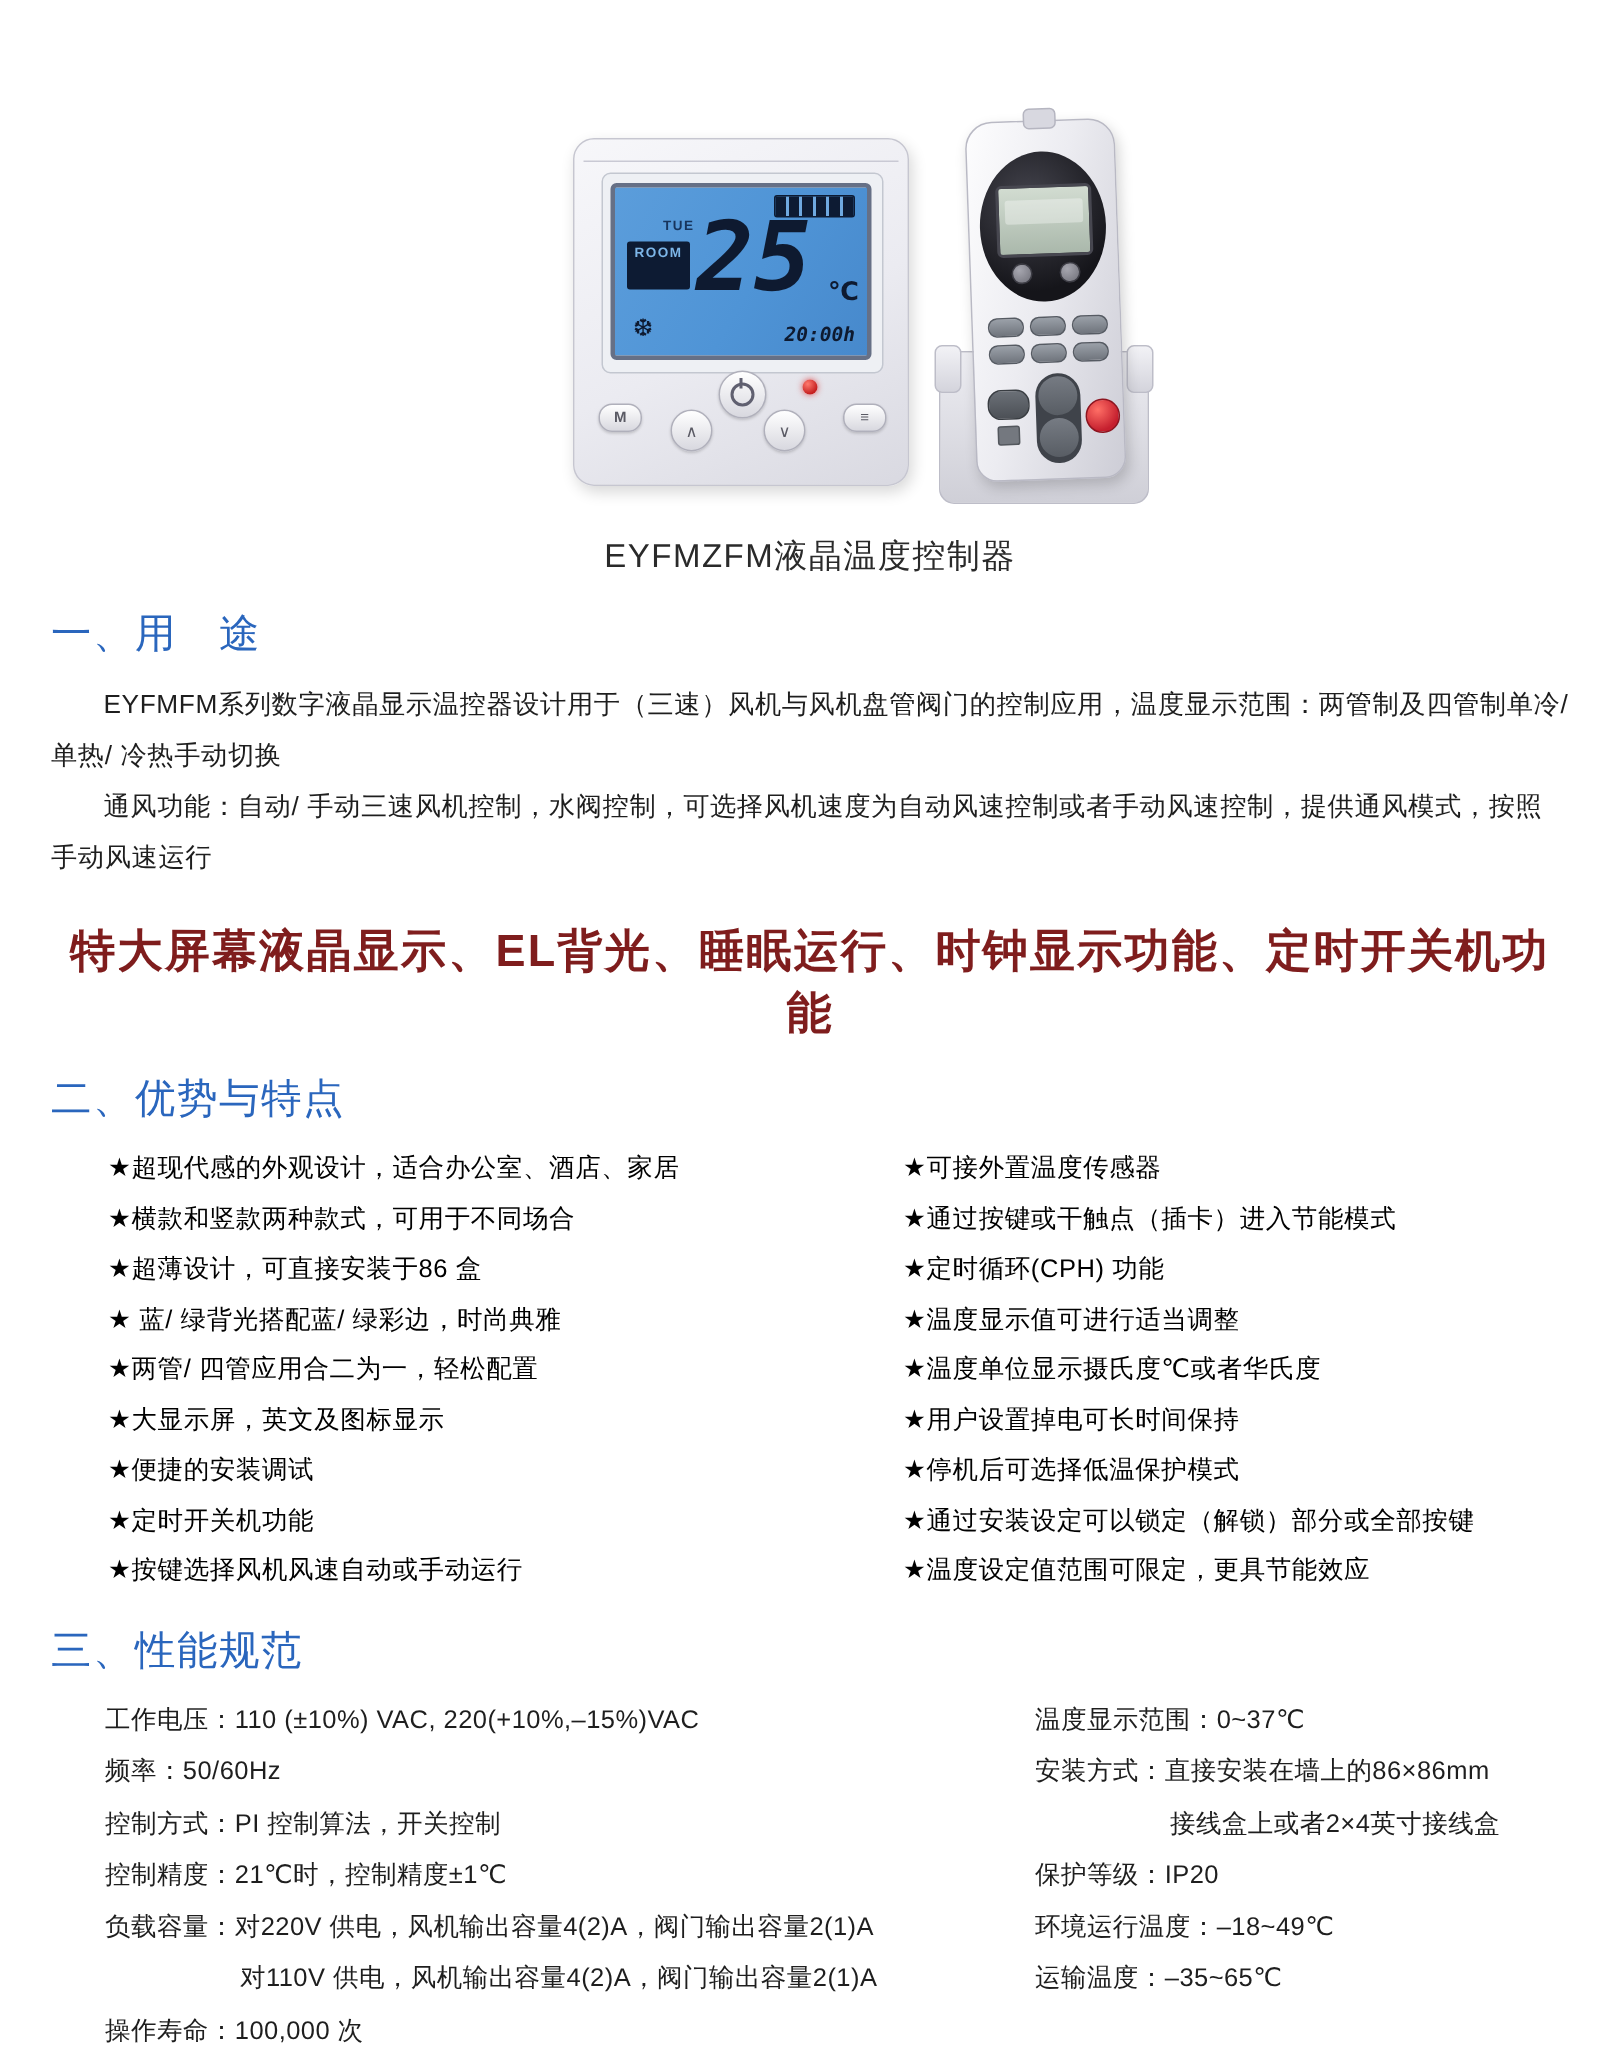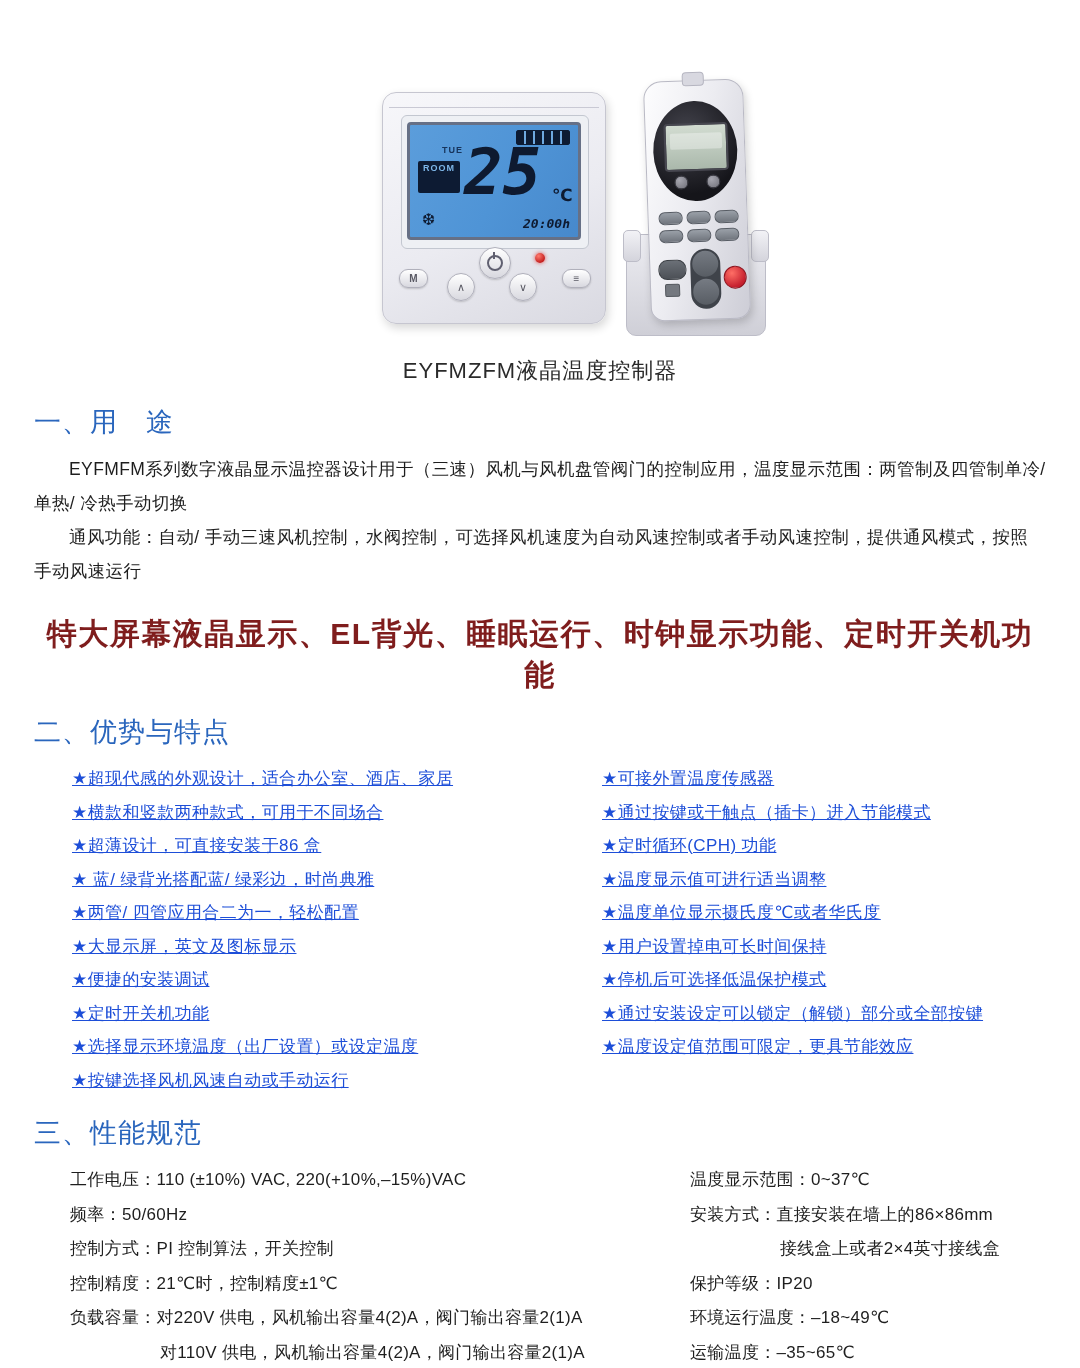--- a/index.html
+++ b/index.html
@@ -125,21 +125,21 @@
   }
   .banner{
     color:#7f1d1d;font-weight:bold;font-size:30px;text-align:center;
     letter-spacing:1.5px;margin:26px 0 8px 0;
   }
   .cols{display:flex;}
   ul.plain{list-style:none;margin:0;padding:0;}
   .features-cols{padding-left:38px;margin-top:6px;}
   .features-cols .col-left{flex:0 0 530px;}
   .features-cols .col-right{flex:1;}
-  li.feat{font-size:17px;line-height:33.5px;letter-spacing:0.4px;color:#1d4ed8;text-decoration:underline;}
+  li.feat{font-size:17px;line-height:33.5px;letter-spacing:0.4px;color:#000000;}
   .specs-cols{padding-left:36px;margin-top:10px;}
   .specs-cols .col-left{flex:0 0 620px;}
   .specs-cols .col-right{flex:1;}
   li.spec{font-size:17px;line-height:34.5px;letter-spacing:0.3px;color:#1e1e1e;}
   li.spec.indent{padding-left:90px;}
   .sec-specs{margin-top:26px;}
 </style>
 </head>
 <body>
 
@@ -210,21 +210,20 @@
     <ul class="plain col-left">
 
     <li class="feat">★超现代感的外观设计，适合办公室、酒店、家居</li>
         <li class="feat">★横款和竖款两种款式，可用于不同场合</li>
         <li class="feat">★超薄设计，可直接安装于86 盒</li>
         <li class="feat">★ 蓝/ 绿背光搭配蓝/ 绿彩边，时尚典雅</li>
         <li class="feat">★两管/ 四管应用合二为一，轻松配置</li>
         <li class="feat">★大显示屏，英文及图标显示</li>
         <li class="feat">★便捷的安装调试</li>
         <li class="feat">★定时开关机功能</li>
-        <li class="feat">★选择显示环境温度（出厂设置）或设定温度</li>
         <li class="feat">★按键选择风机风速自动或手动运行</li>
       </ul>
     <ul class="plain col-right">
 
     <li class="feat">★可接外置温度传感器</li>
         <li class="feat">★通过按键或干触点（插卡）进入节能模式</li>
         <li class="feat">★定时循环(CPH) 功能</li>
         <li class="feat">★温度显示值可进行适当调整</li>
         <li class="feat">★温度单位显示摄氏度℃或者华氏度</li>
         <li class="feat">★用户设置掉电可长时间保持</li>

